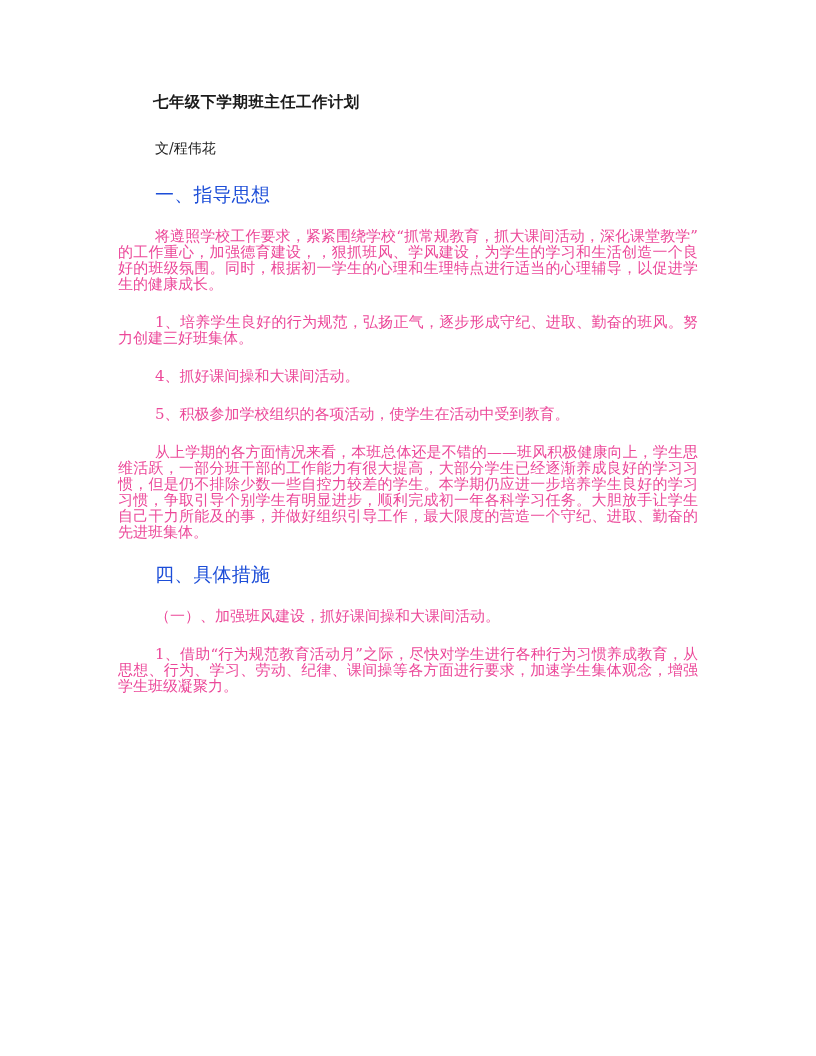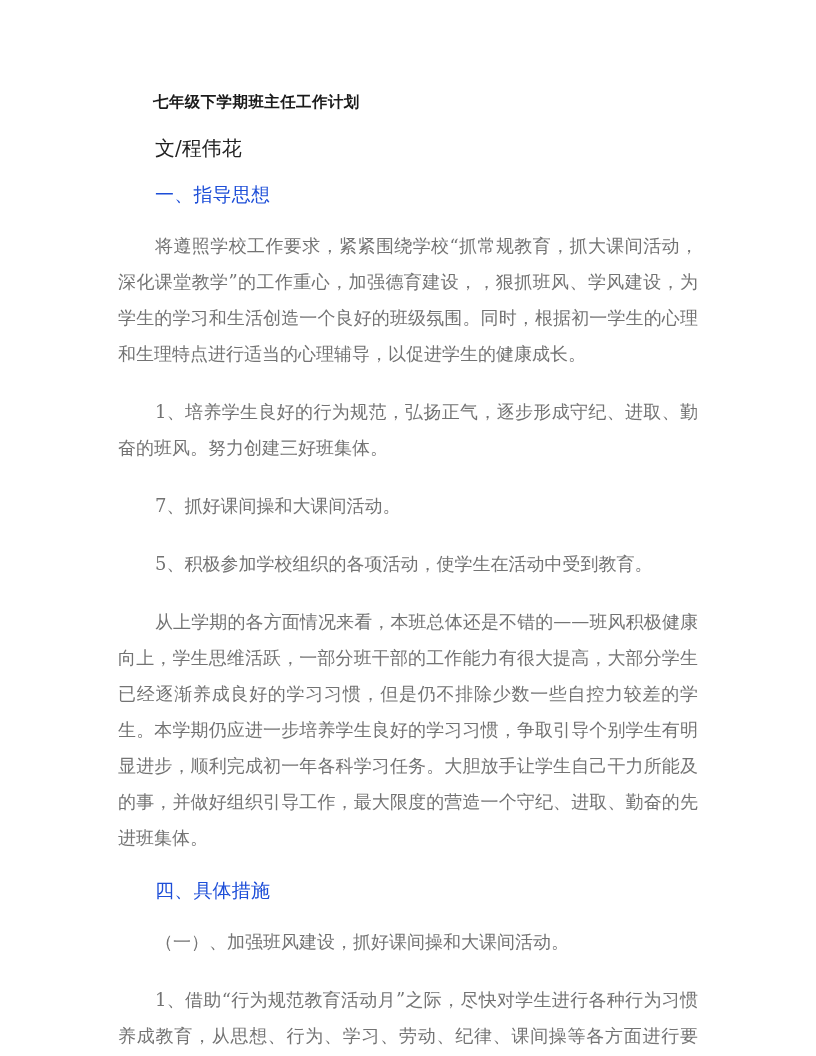--- a/index.html
+++ b/index.html
@@ -35,59 +35,59 @@
     font-size: 15.5px;
     font-weight: bold;
     line-height: 24px;
     letter-spacing: 0.4px;
     margin: 0 0 0 35px;
     padding: 0;
     color: #1a1a1a;
   }
 
   .byline {
-    font-size: 20px;
+    font-size: 14px;
     line-height: 24px;
     margin: 22px 0 0 37px;
     color: #222222;
   }
 
   .section-heading {
     font-size: 19px;
     line-height: 24px;
     margin: 22px 0 0 37px;
     color: #1d4ed8;
     letter-spacing: 0.2px;
   }
 
   .para {
-    font-size: 18px;
-    line-height: 36px;
+    font-size: 15px;
+    line-height: 16px;
     margin: 22px 0 0 0;
     text-align: justify;
     text-justify: inter-ideograph;
-    color: #737373;
+    color: #ec4899;
     text-indent: 37px;
   }
 </style>
 </head>
 <body>
 
 <div class="page">
   <div class="content">
 
     <h1 class="doc-title">七年级下学期班主任工作计划</h1>
 
     <p class="byline">文/程伟花</p>
 
     <div id="blocks">
         <p class="section-heading">一、指导思想</p>
         <p class="para">将遵照学校工作要求，紧紧围绕学校“抓常规教育，抓大课间活动，深化课堂教学”的工作重心，加强德育建设，，狠抓班风、学风建设，为学生的学习和生活创造一个良好的班级氛围。同时，根据初一学生的心理和生理特点进行适当的心理辅导，以促进学生的健康成长。</p>
         <p class="para">1、培养学生良好的行为规范，弘扬正气，逐步形成守纪、进取、勤奋的班风。努力创建三好班集体。</p>
-        <p class="para">7、抓好课间操和大课间活动。</p>
+        <p class="para">4、抓好课间操和大课间活动。</p>
         <p class="para">5、积极参加学校组织的各项活动，使学生在活动中受到教育。</p>
         <p class="para">从上学期的各方面情况来看，本班总体还是不错的——班风积极健康向上，学生思维活跃，一部分班干部的工作能力有很大提高，大部分学生已经逐渐养成良好的学习习惯，但是仍不排除少数一些自控力较差的学生。本学期仍应进一步培养学生良好的学习习惯，争取引导个别学生有明显进步，顺利完成初一年各科学习任务。大胆放手让学生自己干力所能及的事，并做好组织引导工作，最大限度的营造一个守纪、进取、勤奋的先进班集体。</p>
         <p class="section-heading">四、具体措施</p>
         <p class="para">（一）、加强班风建设，抓好课间操和大课间活动。</p>
         <p class="para">1、借助“行为规范教育活动月”之际，尽快对学生进行各种行为习惯养成教育，从思想、行为、学习、劳动、纪律、课间操等各方面进行要求，加速学生集体观念，增强学生班级凝聚力。</p>
       </div>
 
   </div>
 </div>
 

